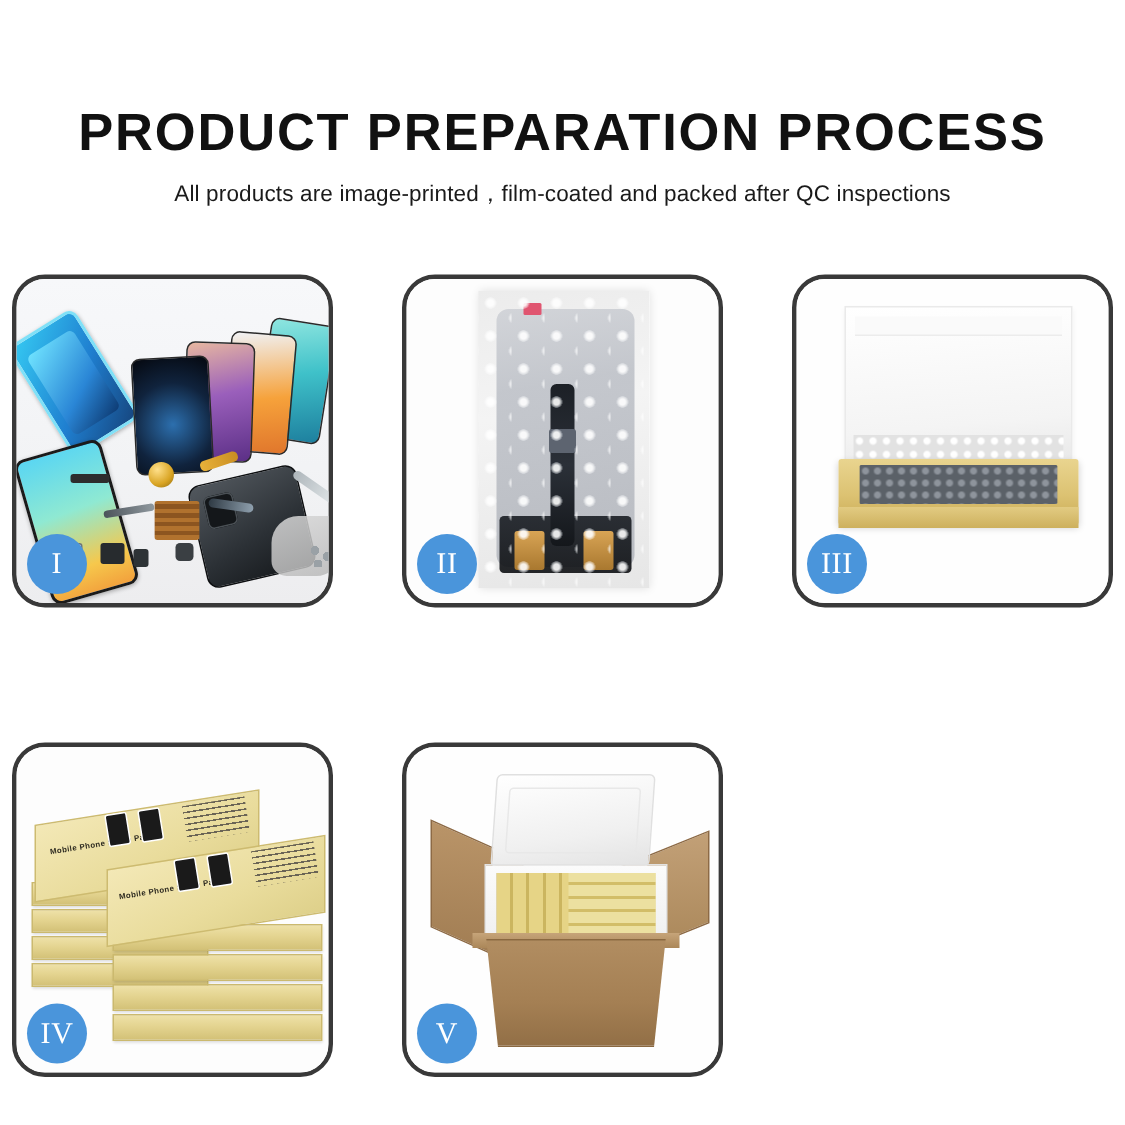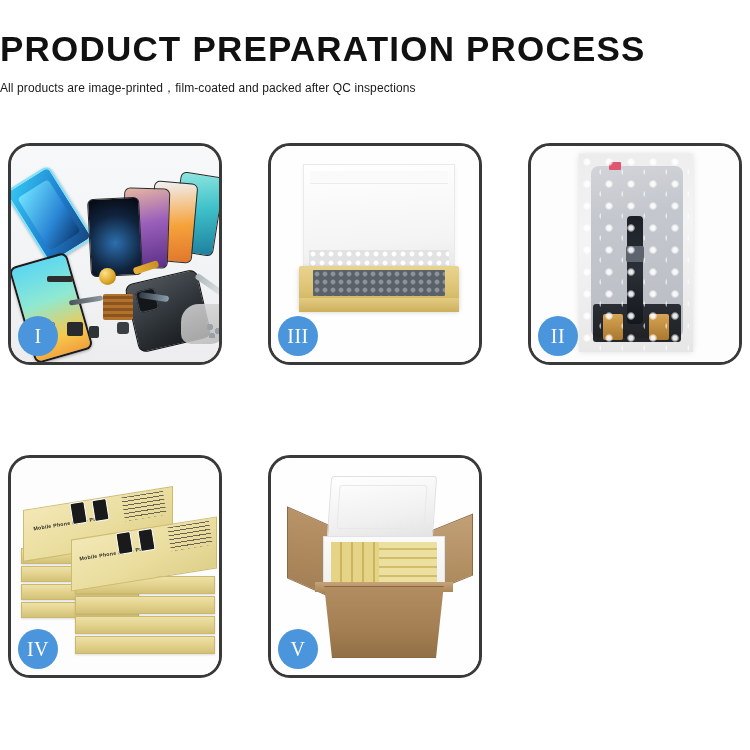--- a/index.html
+++ b/index.html
@@ -5,27 +5,27 @@
   * { box-sizing: border-box; margin: 0; padding: 0; }
   html, body {
     width: 750px; height: 750px;
     background: #ffffff;
     font-family: "Liberation Sans", sans-serif;
     overflow: hidden;
   }
   .page { position: relative; width: 750px; height: 750px; background: #fff; }
 
   
-  .header { padding-top: 30px; text-align: left; }
+  .header { padding-top: 30px; text-align: center; margin-top: 40px; }
   .title {
     font-size: 35px; font-weight: 700; color: #111;
     letter-spacing: 1.2px; line-height: 1.1; white-space: nowrap;
   }
   .subtitle {
-    margin-top: 11px; font-size: 12px; color: #1a1a1a;
+    margin-top: 11px; font-size: 15px; color: #1a1a1a;
     letter-spacing: .1px; white-space: nowrap;
   }
 
   
   .grid {
     position: absolute; left: 8px; top: 143px;
     width: 734px; height: 535px;
     display: grid;
     grid-template-columns: 214px 214px 214px;
     grid-template-rows: 222px 223px;
@@ -252,46 +252,46 @@
         <div class="part cam-pt"></div>
         <div class="part sm1"></div>
         <div class="part screws"></div>
         <div class="part tweez"></div>
         <div class="part hand"></div>
       </div>
       <div class="badge">I</div>
     </div>
 
     <div class="panel">
-      <div class="scene p3">
-        <div class="box3-lid"></div>
-        <div class="box3-foam"></div>
-        <div class="box3-tray"></div>
-        <div class="box3-inner"></div>
-        <div class="box3-front"></div>
-      </div>
-      <div class="badge">III</div>
-    </div>
-
-    <div class="panel">
       <div class="scene p2">
         <div class="bubblebag">
           <div class="lcd" style="left:12px;top:12px;width:92px;height:172px;"></div>
           <div class="lcd-base" style="left:14px;top:150px;"></div>
           <div class="flexcable" style="left:48px;top:62px;"></div>
           <div class="conn-l" style="left:24px;top:160px;"></div>
           <div class="conn-r" style="left:70px;top:160px;"></div>
           <div class="redtab" style="left:30px;top:8px;"></div>
           <div class="bubbles"></div>
         </div>
       </div>
       <div class="badge">II</div>
     </div>
 
     <div class="panel">
+      <div class="scene p3">
+        <div class="box3-lid"></div>
+        <div class="box3-foam"></div>
+        <div class="box3-tray"></div>
+        <div class="box3-inner"></div>
+        <div class="box3-front"></div>
+      </div>
+      <div class="badge">III</div>
+    </div>
+
+    <div class="panel">
       <div class="scene p4">
         <div class="stack">
 
           <div class="kbox" style="left:2px;top:68px;width:118px;height:16px;"></div>
           <div class="kbox" style="left:2px;top:86px;width:118px;height:16px;"></div>
           <div class="kbox" style="left:2px;top:104px;width:118px;height:16px;"></div>
           <div class="kbox" style="left:2px;top:122px;width:118px;height:16px;"></div>
 
           <div class="kbox" style="left:56px;top:96px;width:140px;height:18px;"></div>
           <div class="kbox" style="left:56px;top:116px;width:140px;height:18px;"></div>

